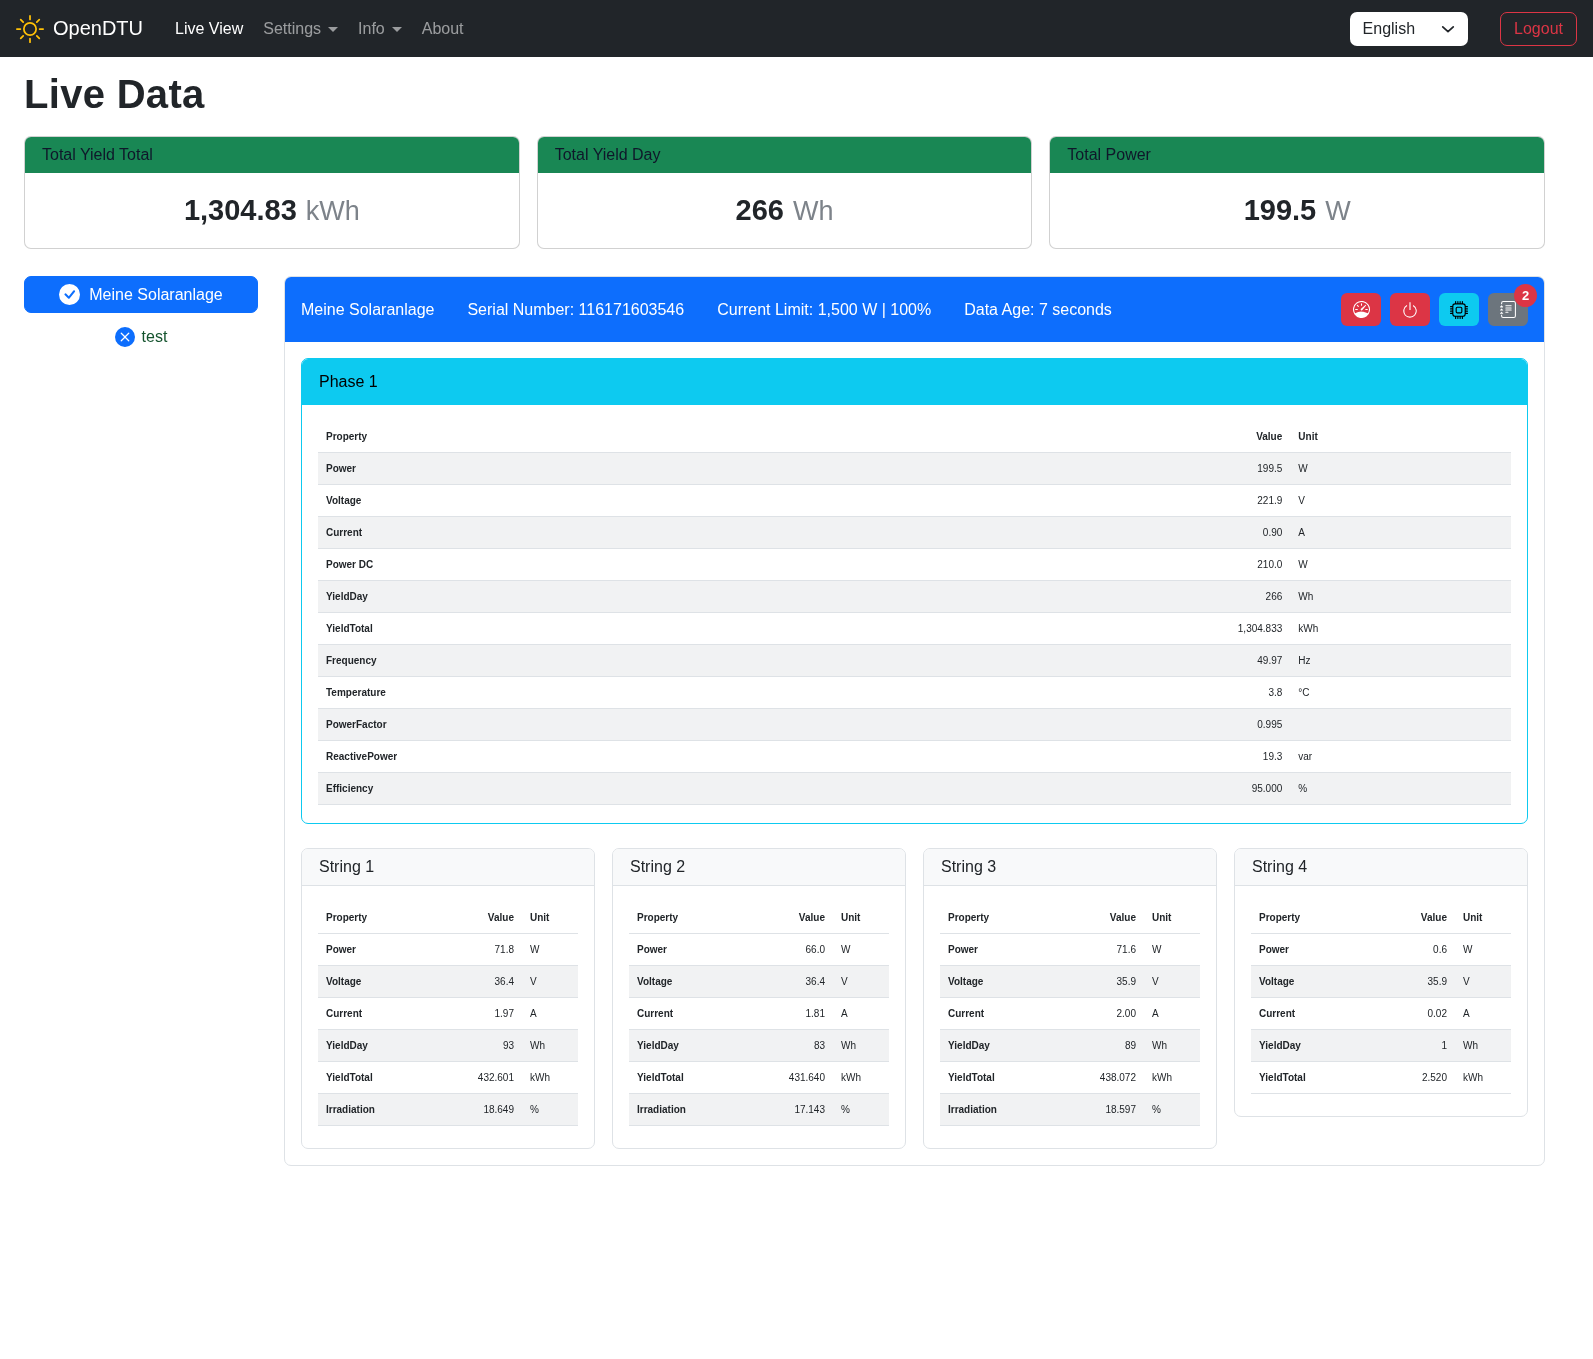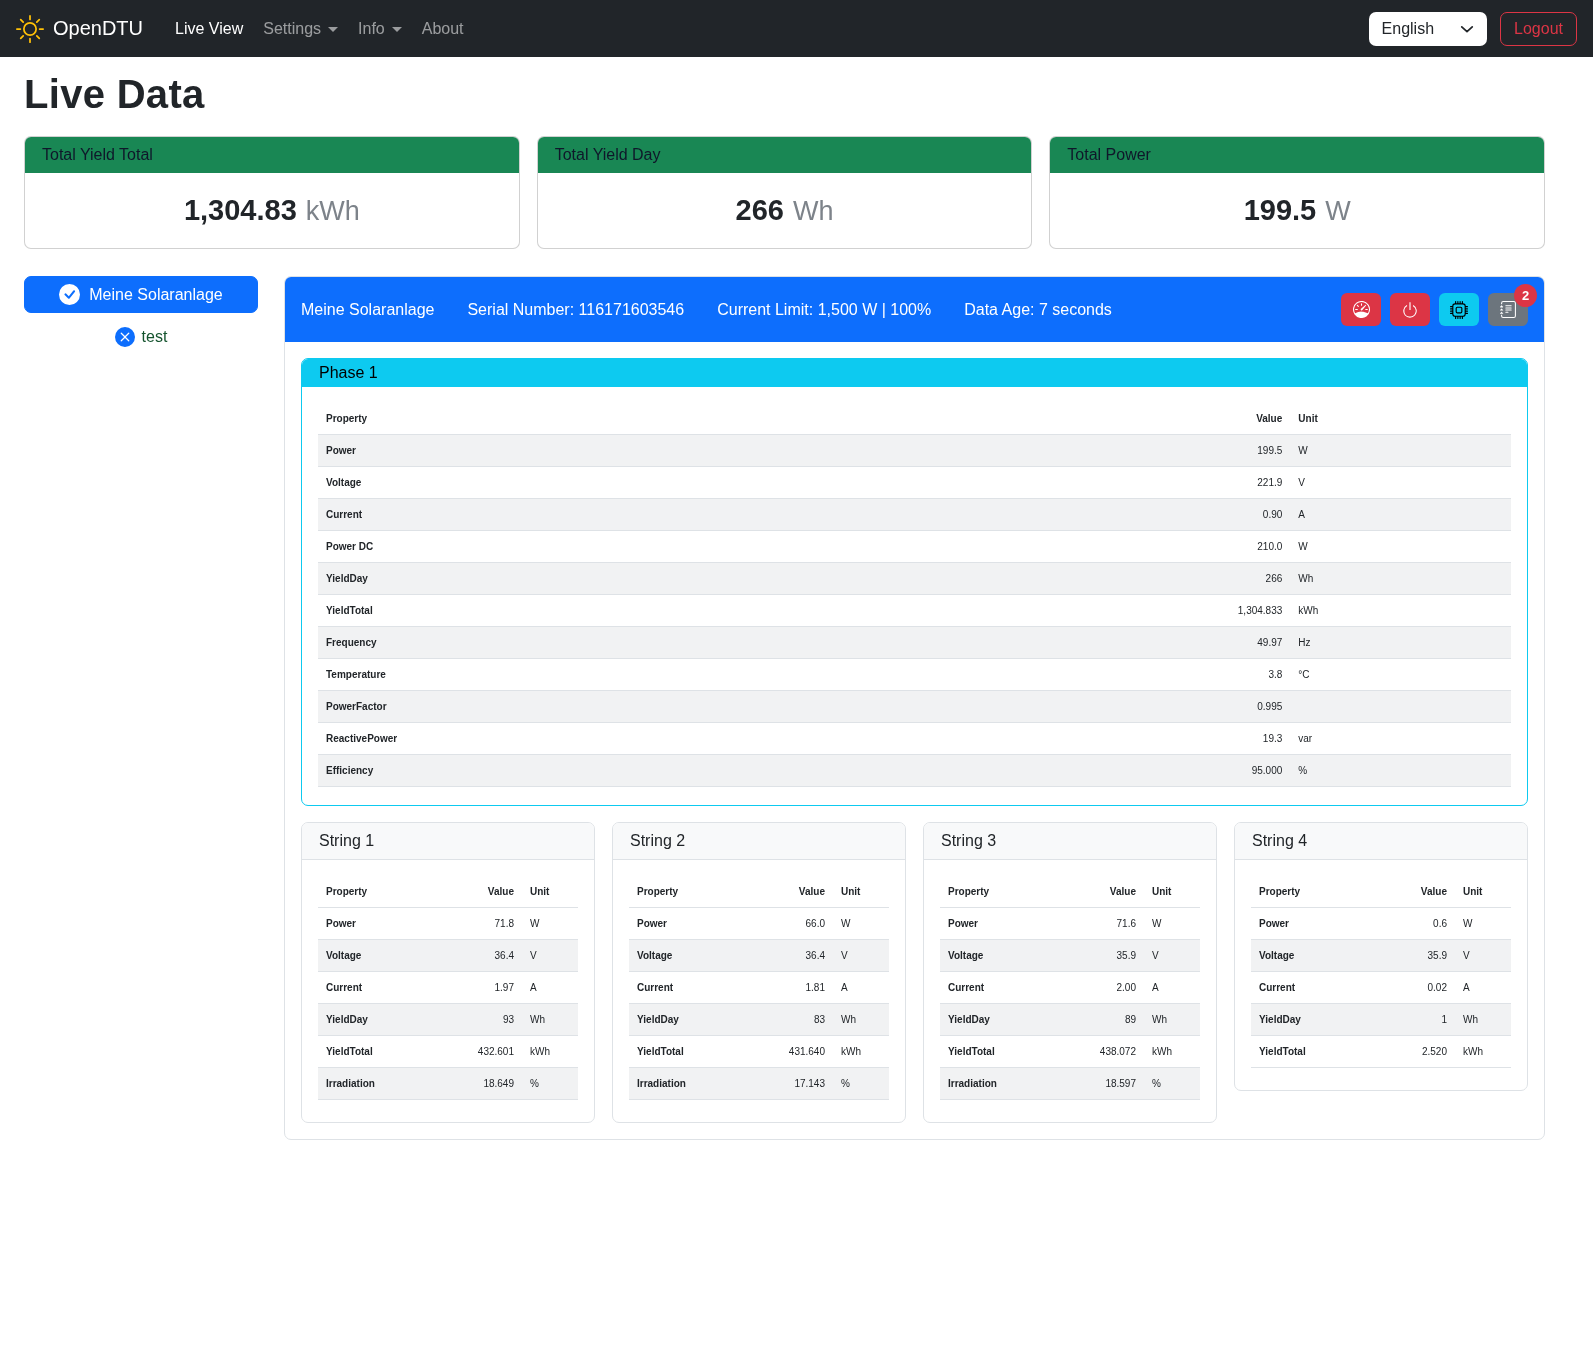--- a/index.html
+++ b/index.html
@@ -33,21 +33,21 @@
     display: flex; align-items: center; gap: 7px;
   }
   .nav-link.active { color: #fff; }
   .caret {
     width: 0; height: 0; display: inline-block;
     border-left: 5px solid transparent;
     border-right: 5px solid transparent;
     border-top: 5px solid currentColor;
     margin-top: 2px;
   }
-  .nav-right { margin-left: auto; display: flex; align-items: center; gap: 13px; }
+  .nav-right { margin-left: auto; display: flex; align-items: center; gap: 32px; }
   .lang-select {
     background: #fff; color: #212529;
     border-radius: 7px; padding: 8px 13px;
     display: flex; align-items: center; gap: 26px;
     cursor: pointer;
   }
   .logout-btn {
     background: transparent;
     border: 1px solid #dc3545; color: #dc3545;
     font-size: 16px; font-family: inherit;
@@ -108,37 +108,37 @@
     position: absolute; top: -9px; right: -9px;
     width: 23px; height: 23px; border-radius: 50%;
     background: #dc3545; color: #fff;
     font-size: 13px; font-weight: 700;
     display: flex; align-items: center; justify-content: center;
   }
   .inv-body { padding: 16px; }
 
   
   .phase-panel { border: 1px solid #0dcaf0; border-radius: 7px; overflow: hidden; }
-  .phase-head { background: #0dcaf0; color: #000; padding: 5px 17px; }
+  .phase-head { background: #0dcaf0; color: #000; padding: 14px 17px; }
   .phase-body { padding: 16px 16px 18px; }
 
   
   table { width: 100%; border-collapse: collapse; font-size: 10px; }
   th, td { padding: 10px 8px; border-bottom: 1px solid #dee2e6; text-align: left; }
   thead th { font-weight: 700; }
   tbody th { font-weight: 700; }
   .val  { text-align: right; }
   .unit { text-align: left; }
   .phase-table .unit  { width: 18.5%; }
   .string-table .unit { width: 56px; }
   tbody.stripe-first  tr:nth-child(odd)  { background: #f1f2f3; }
   tbody.stripe-second tr:nth-child(even) { background: #f1f2f3; }
 
   
-  .strings-row { display: flex; gap: 17px; margin-top: 16px; align-items: flex-start; justify-content: space-between; }
+  .strings-row { display: flex; gap: 17px; margin-top: 24px; align-items: flex-start; justify-content: space-between; }
   .string-card { flex: 1; border: 1px solid #dee2e6; border-radius: 7px; background: #fff; overflow: hidden; }
   .string-head { background: #f8f9fa; border-bottom: 1px solid #dee2e6; padding: 9px 17px; }
   .string-body { padding: 16px 16px 22px; }
 
   svg { display: block; }
 </style>
 </head>
 <body>
 
 <nav class="navbar">

